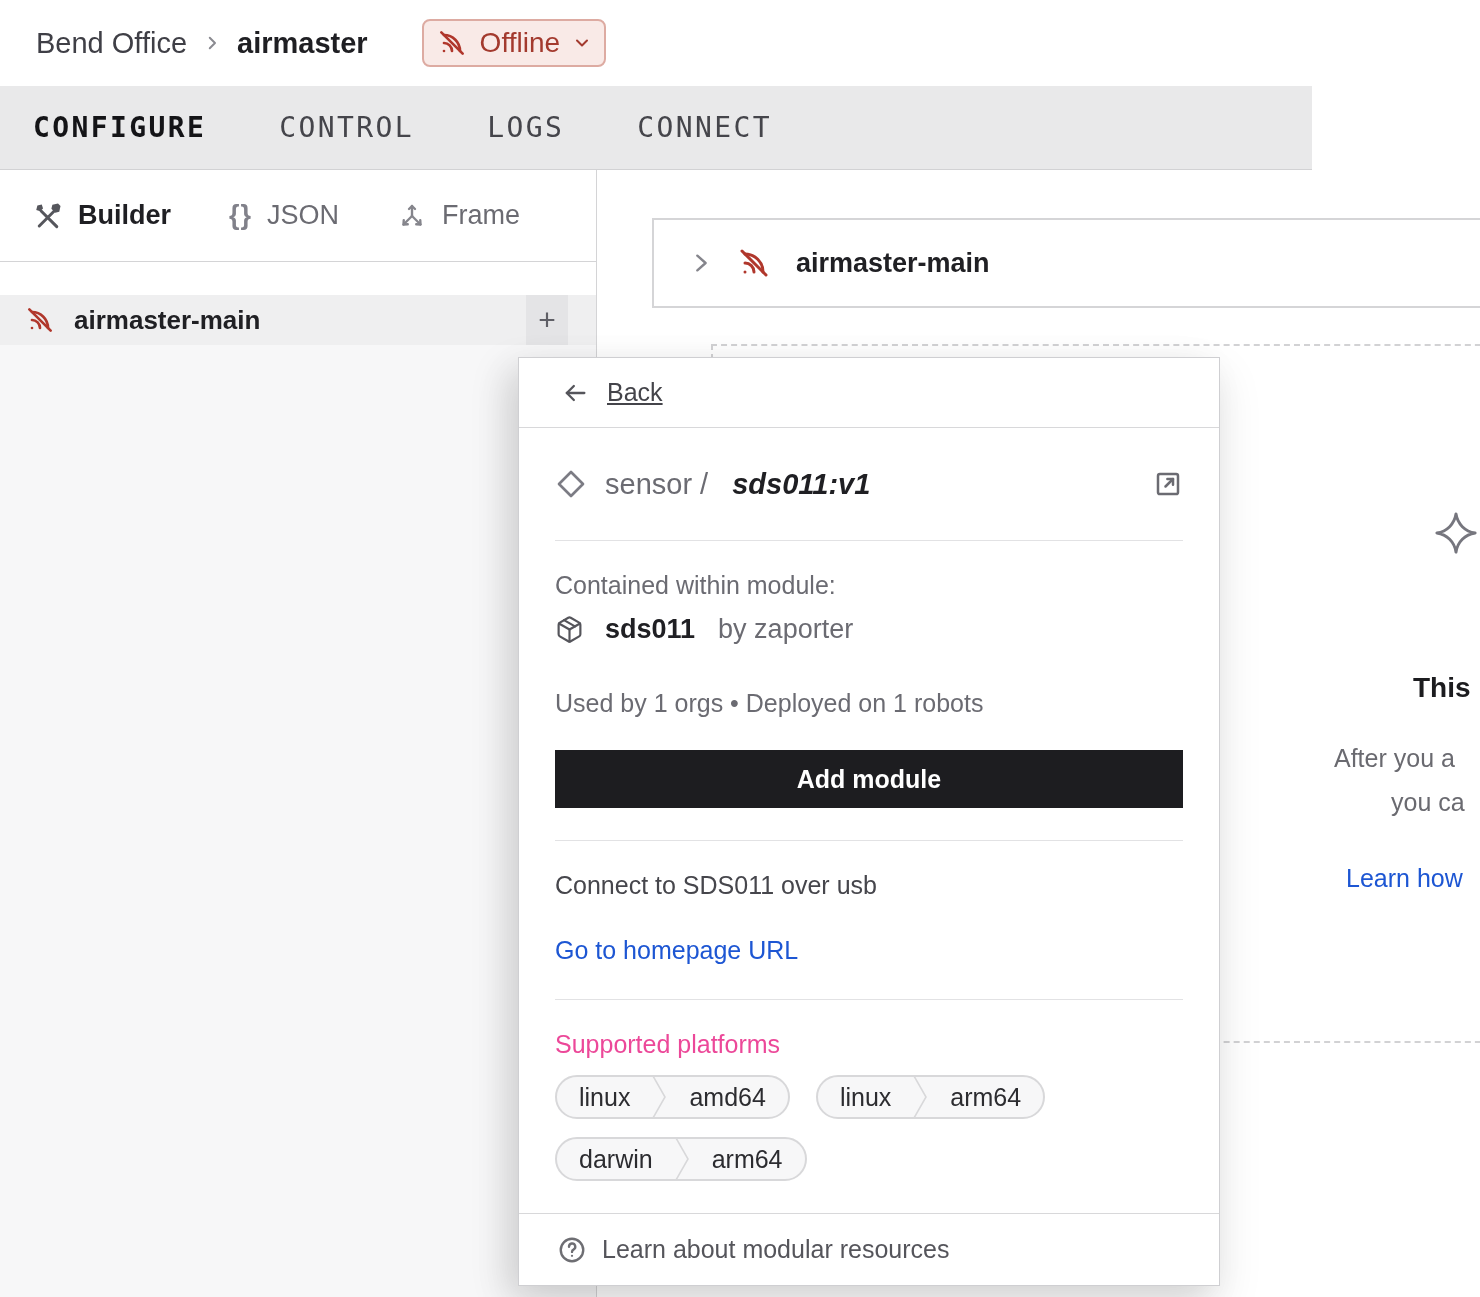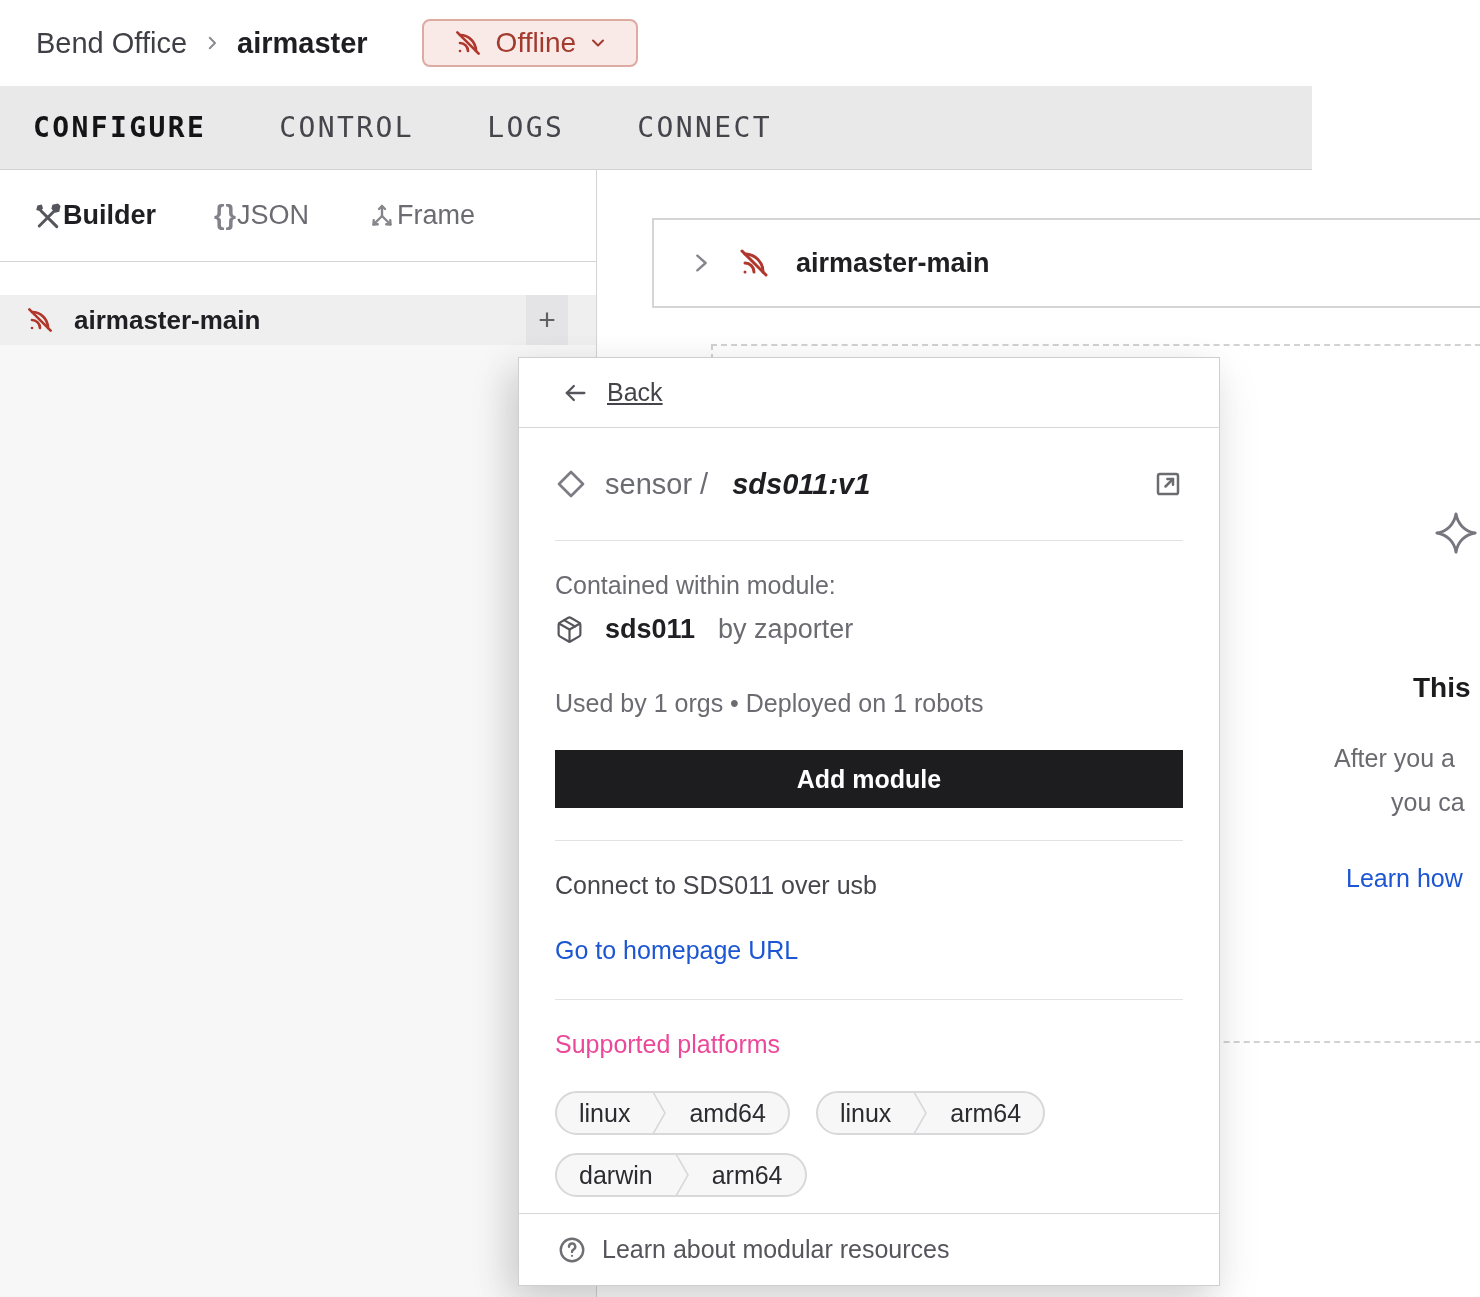--- a/index.html
+++ b/index.html
@@ -10,38 +10,38 @@
   }
   svg { display:block; }
 
   
   .topbar { position:absolute; left:0; top:0; width:1480px; height:86px; background:#fff;
             display:flex; align-items:center; padding-left:36px; }
   .crumb { font-size:29px; color:#3f3f46; }
   .crumb-sep { margin:0 16px; color:#8a8a90; }
   .crumb-current { font-size:29px; font-weight:700; color:#1f1f23; }
   .status-badge { margin-left:54px; height:48px; display:flex; align-items:center; gap:12px;
-                  padding:0 28px; background:#f9eae7; border:2px solid #ddab a2;
+                  padding:0 12px; background:#f9eae7; border:2px solid #ddab a2;
                   border:2px solid #ddaba2; border-radius:8px; cursor:pointer; }
   .status-badge .txt { font-size:28px; font-weight:500; color:#a33a2e; }
 
   
   .tabbar { position:absolute; left:0; top:86px; width:1312px; height:84px; background:#e9e9ea;
             border-bottom:1px solid #d2d2d4; display:flex; align-items:center; gap:73px;
             padding-left:33px; font-family:"DejaVu Sans Mono", monospace; }
   .tab { font-size:28px; letter-spacing:2.4px; color:#45454b; cursor:pointer; }
   .tab.active { font-weight:700; color:#141417; }
 
   
   .sidebar-bg { position:absolute; left:0; top:170px; width:597px; height:1127px;
                 background:#fff; border-right:1px solid #d4d4d6; }
   .subtabs { position:absolute; left:0; top:170px; width:596px; height:92px; background:#fff;
              border-bottom:1px solid #d4d4d6; display:flex; align-items:center; gap:58px;
              padding-left:33px; }
-  .subtab { display:flex; align-items:center; font-size:27px; color:#6b6b72; cursor:pointer; }
+  .subtab { display:flex; align-items:center; gap:15px; font-size:27px; color:#6b6b72; cursor:pointer; }
   .subtab.active { color:#1f1f23; font-weight:700; }
   .braces { font-size:27px; font-weight:600; color:#81818a; letter-spacing:1px; }
   .resource-row { position:absolute; left:0; top:295px; width:596px; height:50px; background:#efeff0;
                   display:flex; align-items:center; padding-left:24px; }
   .resource-row .name { margin-left:18px; font-size:26px; font-weight:700; color:#202024; }
   .add-btn { position:absolute; right:28px; top:0; width:42px; height:50px; background:#e4e4e6;
              display:flex; align-items:center; justify-content:center; font-size:30px; color:#5f5f66;
              cursor:pointer; }
   .sidebar-rest { position:absolute; left:0; top:345px; width:596px; height:952px; background:#f7f7f8; }
 
@@ -76,21 +76,21 @@
   .module-by { font-size:27px; color:#6b6b72; margin-left:2px; }
   .usage { margin-top:44px; font-size:25px; color:#6b6b72; }
   .add-module { margin-top:32px; width:100%; height:58px; background:#1d1d20; color:#fff;
                 font-size:25px; font-weight:600; display:flex; align-items:center; justify-content:center;
                 cursor:pointer; border:none; font-family:inherit; }
   .hr2 { margin-top:32px; }
   .desc { margin-top:30px; font-size:25px; color:#46464c; }
   .homepage { margin-top:36px; font-size:25px; color:#1d56d3; cursor:pointer; }
   .hr3 { margin-top:34px; }
   .platforms-label { margin-top:30px; font-size:25px; color:#ec4899; }
-  .pills { margin-top:32px; display:flex; flex-wrap:wrap; gap:18px 26px; width:540px; }
+  .pills { margin-top:16px; display:flex; flex-wrap:wrap; gap:18px 26px; width:540px; }
   .pill { display:inline-flex; align-items:center; height:44px; border:2px solid #d8d8da;
           border-radius:999px; background:#f7f7f8; overflow:hidden; }
   .pill .seg { padding:0 22px; font-size:25px; color:#2c2c30; }
   .modal-footer { position:absolute; left:0; bottom:0; width:100%; height:72px;
                   border-top:1px solid #d8d8da; display:flex; align-items:center; gap:15px;
                   padding-left:38px; cursor:pointer; }
   .modal-footer .txt { font-size:25px; color:#55555b; }
 </style>
 </head>
 <body>

